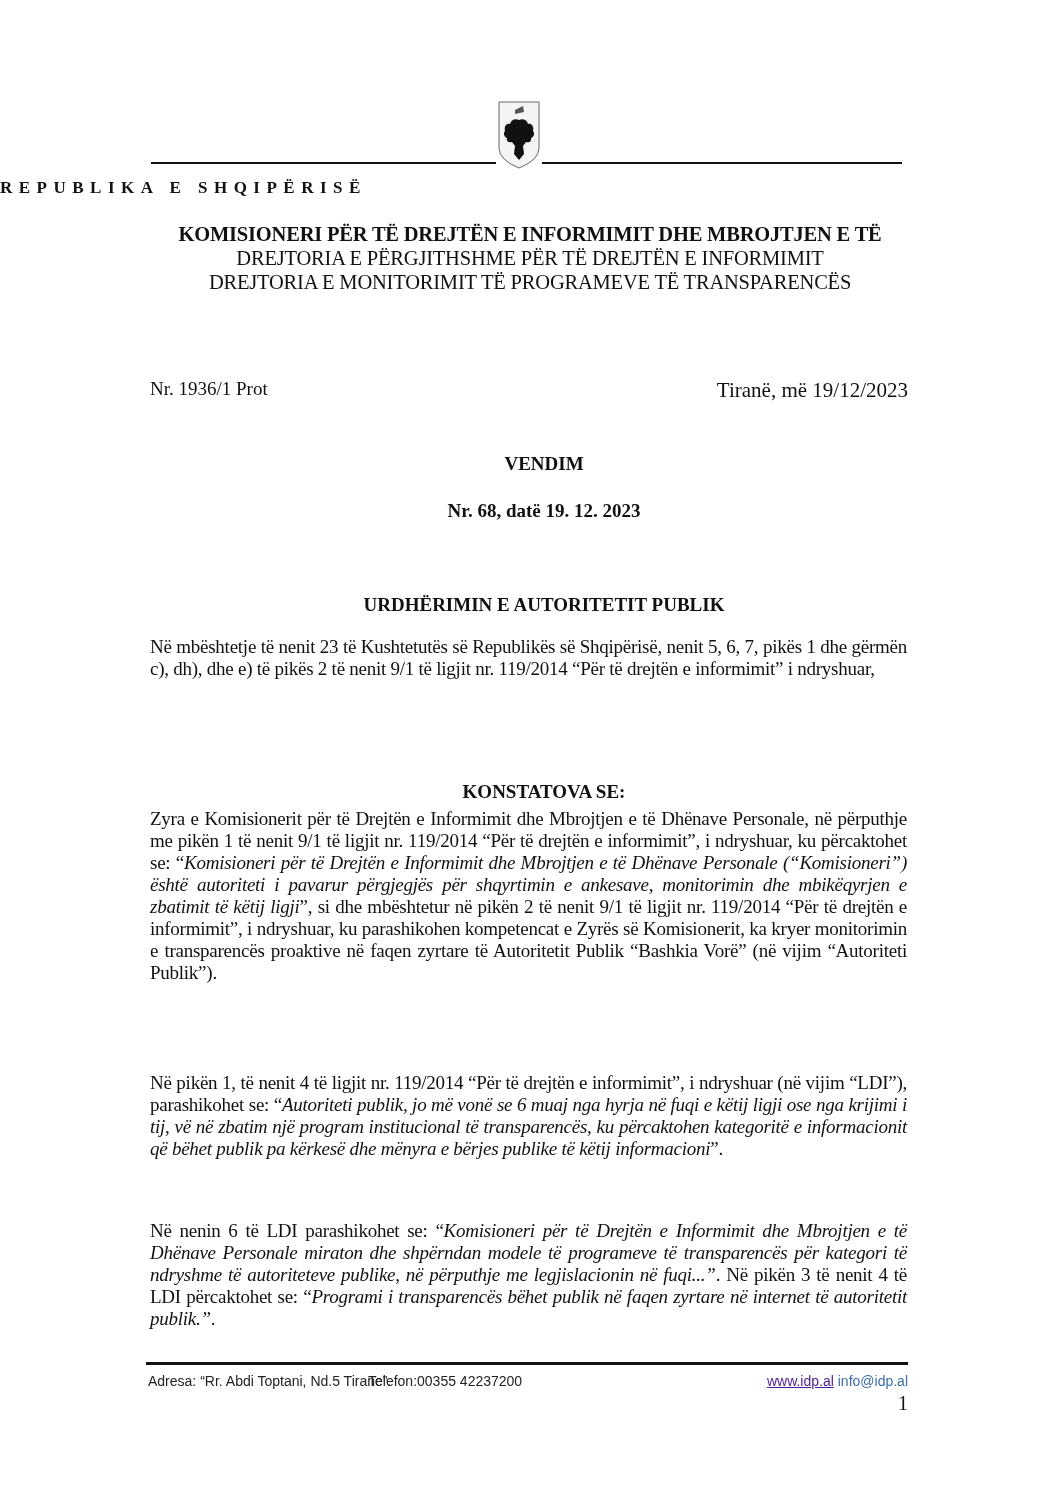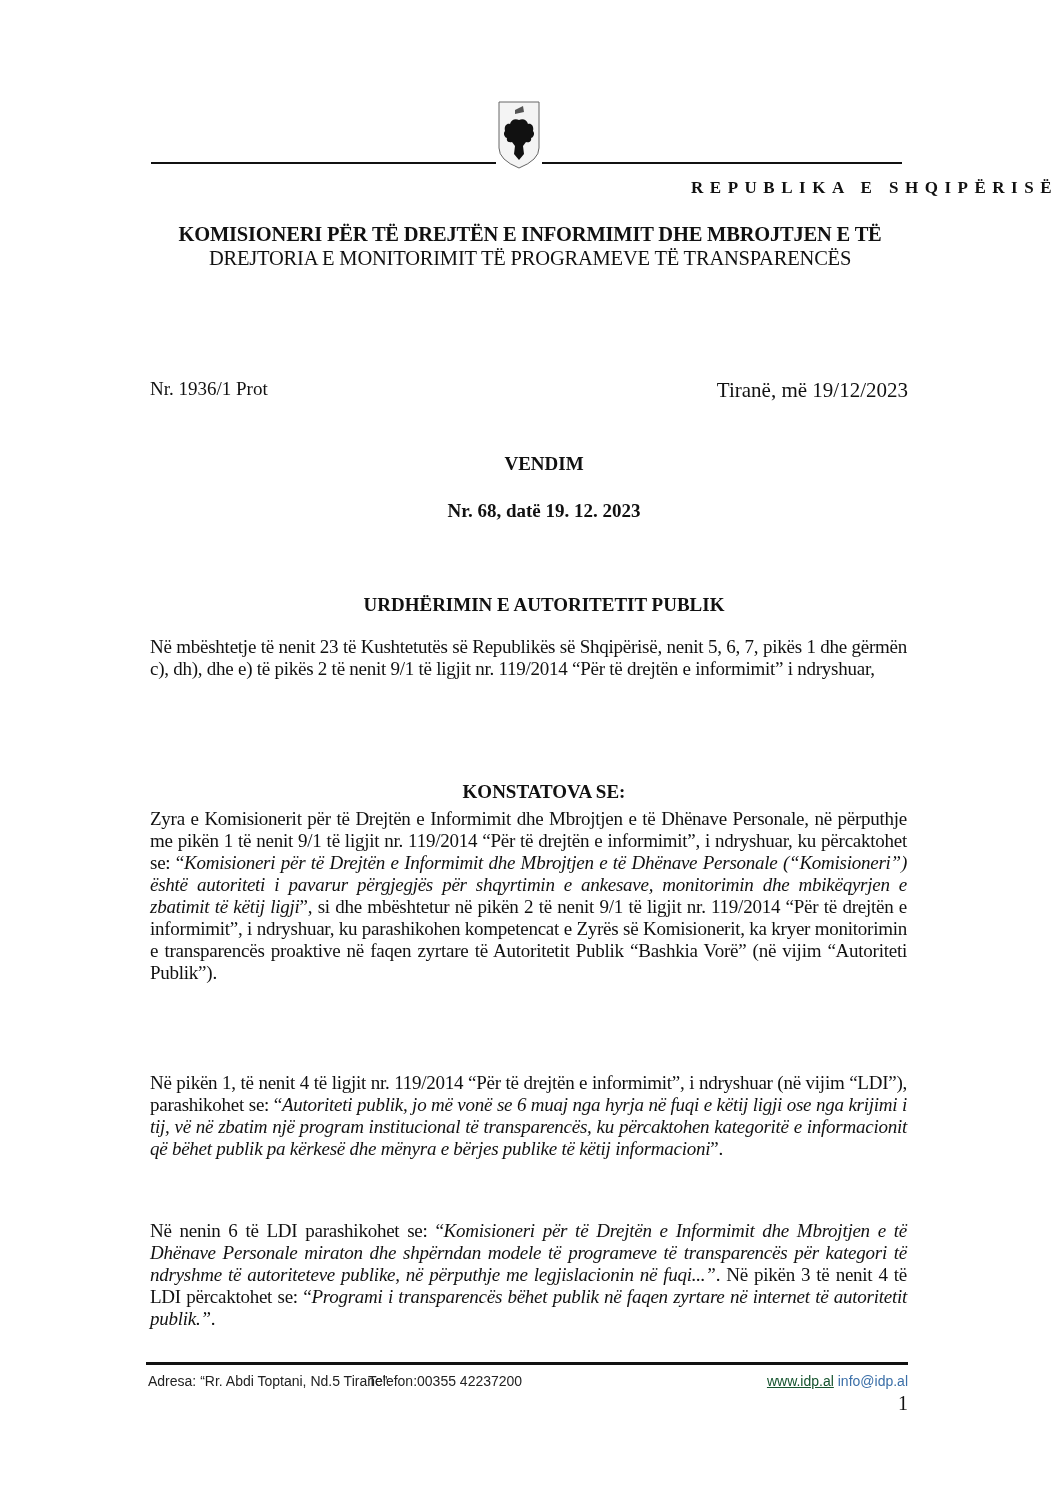--- a/index.html
+++ b/index.html
@@ -4,21 +4,21 @@
   <style>
     html, body { margin: 0; padding: 0; background: #ffffff; }
     body { width: 1058px; height: 1497px; position: relative; overflow: hidden;
            font-family: "Liberation Serif", serif; color: #111; }
     .page { position: absolute; left: 0; top: 0; width: 1058px; height: 1497px; }
 
     .emblem { position: absolute; left: 497px; top: 100px; width: 44px; height: 70px; }
     .rule-left { position: absolute; left: 151px; top: 162px; width: 345px; height: 2px; background: #111; }
     .rule-right { position: absolute; left: 542px; top: 162px; width: 360px; height: 2px; background: #111; }
 
-    .republic { position: absolute; left: 0; width: 1058px; top: 178px; text-align: right;
+    .republic { position: absolute; left: 0; width: 1058px; top: 178px; text-align: left;
                 font-weight: bold; font-size: 17px; letter-spacing: 6.5px; }
 
     .org { position: absolute; left: 140px; width: 780px; top: 222px; text-align: center;
            font-size: 20.5px; line-height: 24px; }
     .org .bold { font-weight: bold; }
     .org div { letter-spacing: -0.2px; }
 
     .meta-left { position: absolute; left: 150px; top: 378px; font-size: 19px; }
     .meta-right { position: absolute; right: 150px; top: 378px; font-size: 21px; }
 
@@ -26,41 +26,42 @@
 
     .para { position: absolute; left: 150px; width: 757px; font-size: 19px; line-height: 22px;
             text-align: justify; letter-spacing: -0.25px; }
     .para i { font-style: italic; }
 
     .footer-rule { position: absolute; left: 146px; top: 1362px; width: 762px; height: 3px; background: #111; }
     .footer { position: absolute; top: 1373px; font-family: "Liberation Sans", sans-serif; font-size: 14px; color: #222; }
     .f-addr { left: 148px; }
     .f-tel { left: 368px; }
     .f-links { right: 150px; }
-    .f-links a { color: #14532d; text-decoration: underline; margin-left: 32px; }
+    .f-links a { color: #4c1d95; text-decoration: underline; margin-left: 32px; }
     .f-links span.mail { color: #3b6fa8; }
     .pagenum { position: absolute; right: 150px; top: 1392px; font-size: 20px; }
   </style>
 </head>
 <body>
 
 <div class="page">
 
   <svg class="emblem" viewBox="0 0 44 70">
     <path d="M2 2 H42 V48 Q42 60 22 68 Q2 60 2 48 Z" fill="#f4f4f4" stroke="#666" stroke-width="1"></path>
     <path d="M18 10 l8 -4 l1 6 l-9 2 z" fill="#555"></path>
     <path d="M22 20 C18 18 14 20 13 24 C9 23 7 27 8 31 C6 33 7 37 10 38 C9 41 12 43 15 42 L18 46 L17 54 L22 60 L27 54 L26 46 L29 42 C32 43 35 41 34 38 C37 37 38 33 36 31 C37 27 35 23 31 24 C30 20 26 18 22 20 Z" fill="#111"></path>
   </svg>
   <div class="rule-left"></div>
   <div class="rule-right"></div>
 
   <div class="republic">REPUBLIKA E SHQIPËRISË</div>
 
   <div class="org">
     <div class="bold">KOMISIONERI PËR TË DREJTËN E INFORMIMIT DHE MBROJTJEN E TË</div>
+    <div>DREJTORIA E PËRGJITHSHME PËR TË DREJTËN E INFORMIMIT</div>
     <div>DREJTORIA E MONITORIMIT TË PROGRAMEVE TË TRANSPARENCËS</div>
   </div>
 
   <div class="meta-left">Nr. 1936/1 Prot</div>
   <div class="meta-right">Tiranë, më 19/12/2023</div>
 
   <div class="center-bold" style="top:453px;">VENDIM</div>
   <div class="center-bold" style="top:500px;">Nr. 68, datë 19. 12. 2023</div>
   <div class="center-bold" style="top:594px;">URDHËRIMIN E AUTORITETIT PUBLIK</div>
 

